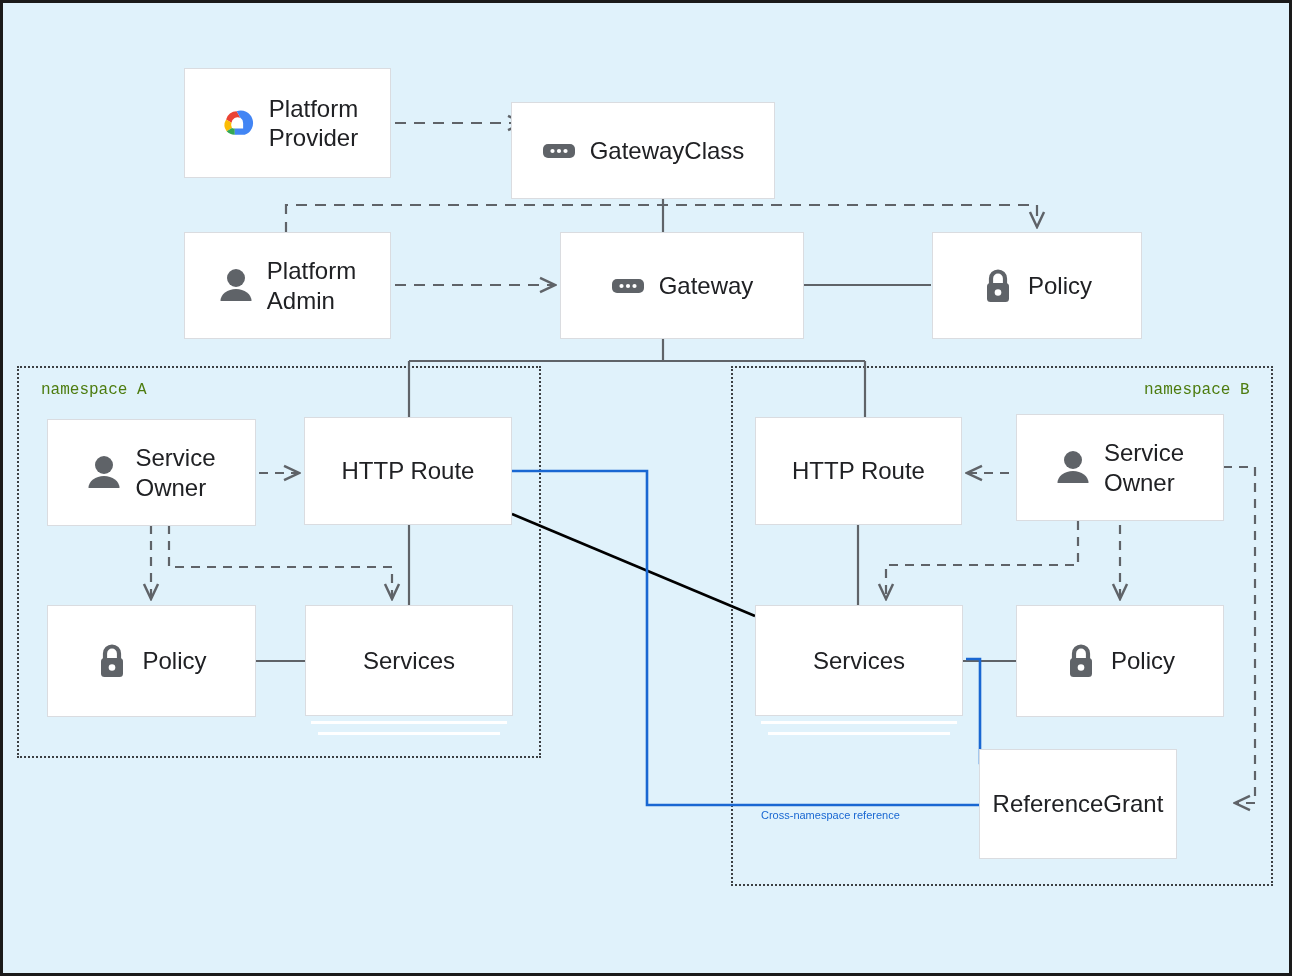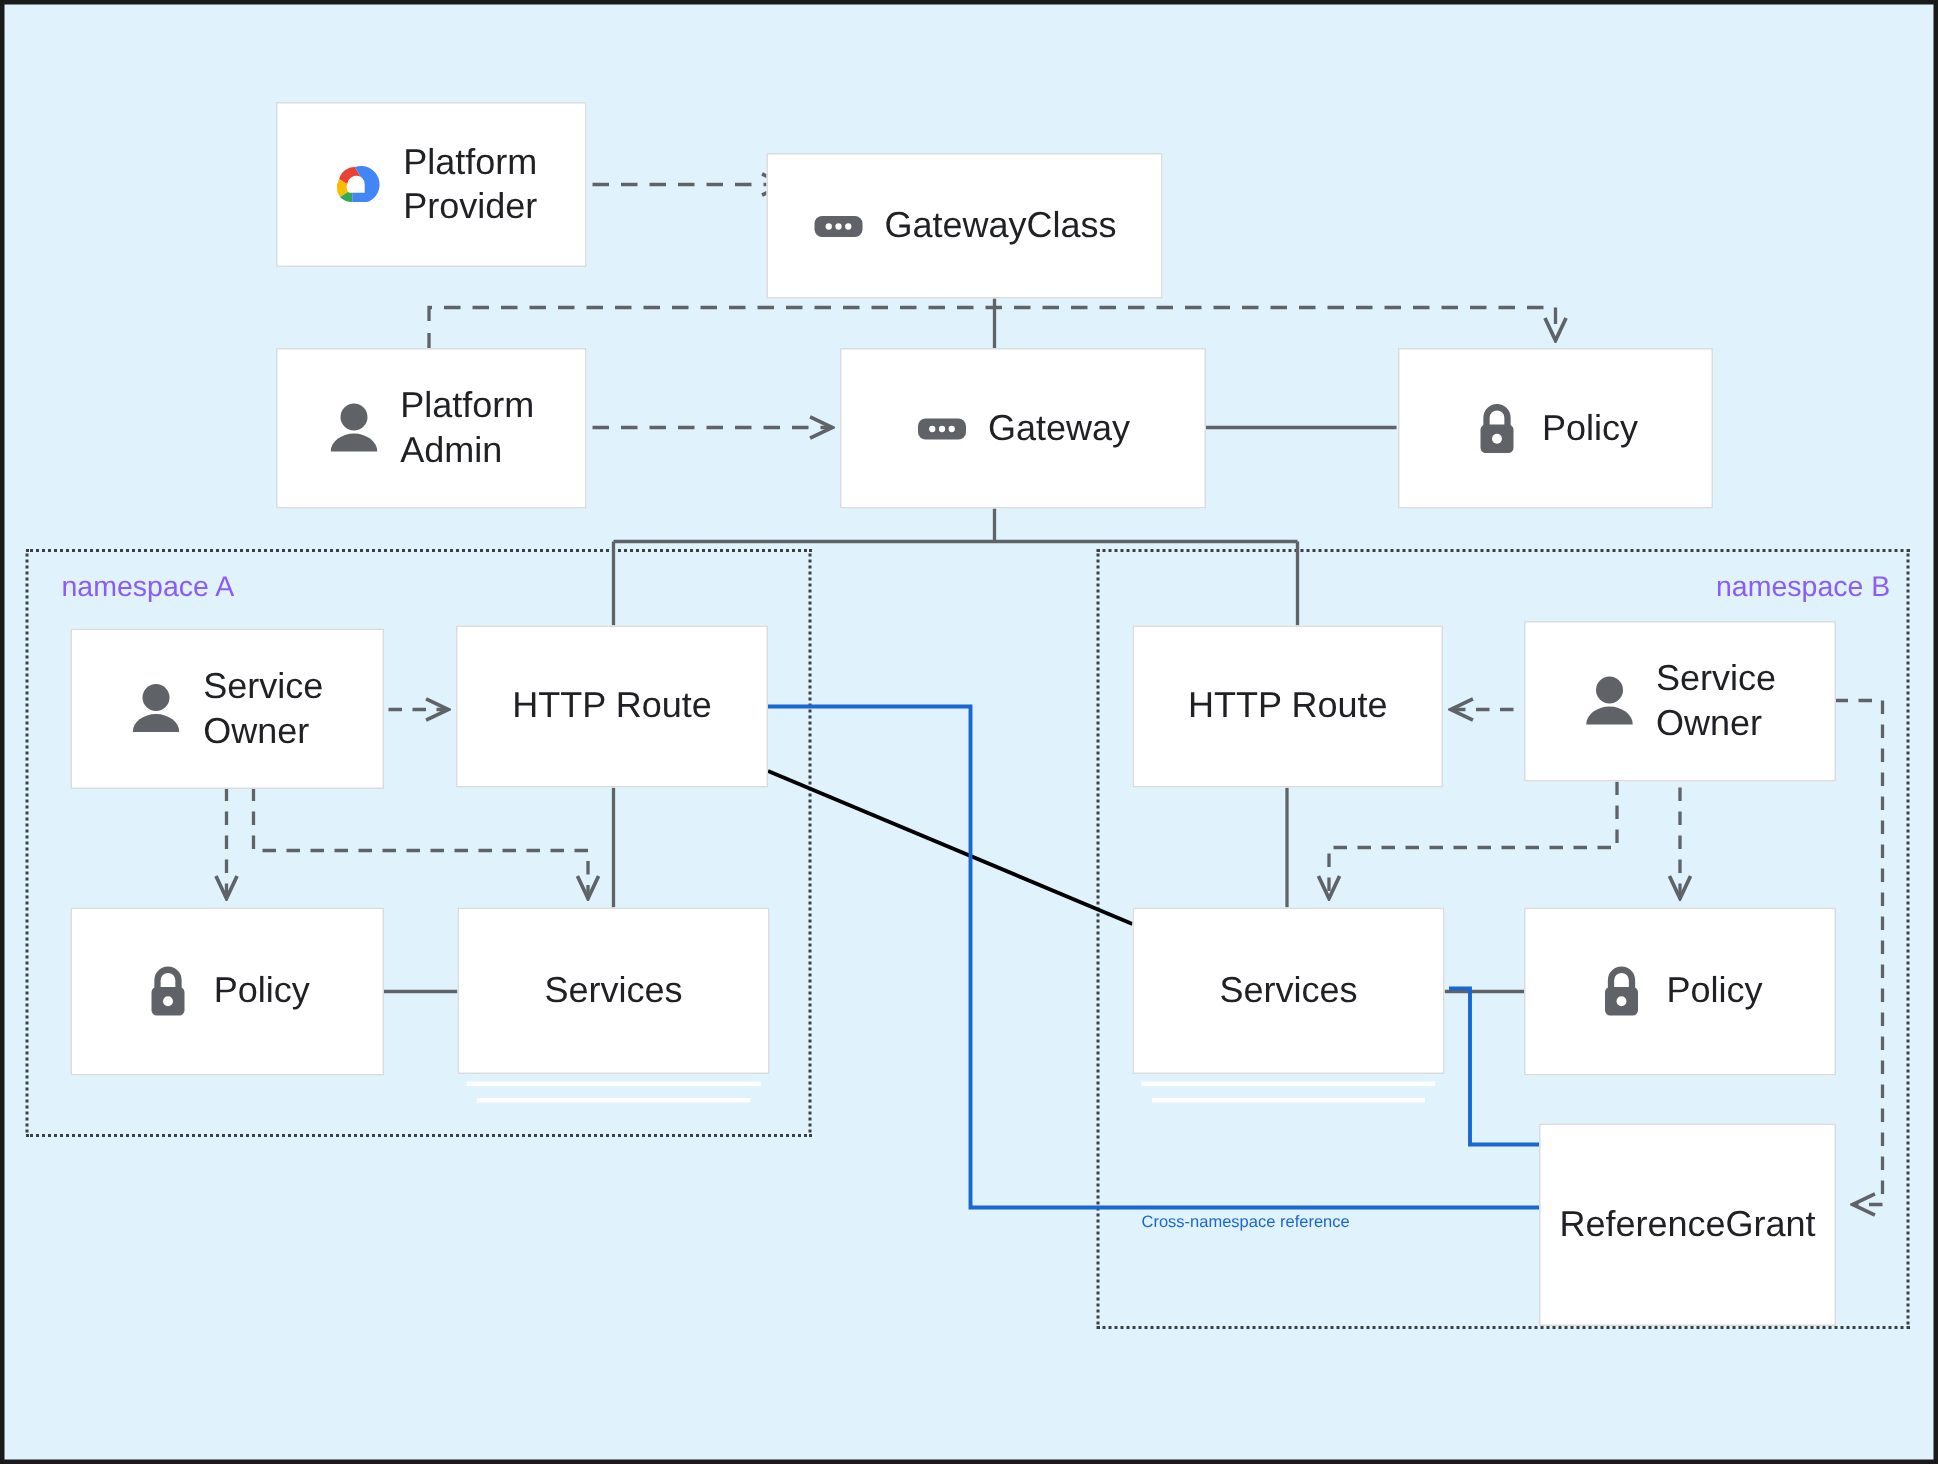--- a/index.html
+++ b/index.html
@@ -13,23 +13,24 @@
     overflow:hidden;
   }
   svg.layer{position:absolute;left:0;top:0;width:1292px;height:976px;pointer-events:none;}
   .nsbox{
     position:absolute;
     border:2px dotted #3c4043;
     box-sizing:border-box;
   }
   .nslabel{
     position:absolute;
-    font-size:19px;
-    color:#8b5cf6;
+    font-size:16px;
+    color:#4d7c0f;
     white-space:nowrap;
+    font-family:Liberation Mono, monospace;
   }
   .node{
     position:absolute;
     background:#ffffff;
     border:1px solid #dadce0;
     box-sizing:border-box;
     display:flex;
     align-items:center;
     justify-content:center;
     gap:14px;
@@ -201,19 +202,19 @@
 
   <div class="node" style="left:1013px;top:602px;width:208px;height:112px;">
     <svg class="ico" width="32" height="38" viewBox="0 0 32 38">
       <path d="M9 17 V11.5 A7 7 0 0 1 23 11.5 V17" fill="none" stroke="#5f6368" stroke-width="4.2"></path>
       <rect x="5" y="16" width="22" height="19" rx="3.5" fill="#5f6368"></rect>
       <circle cx="16" cy="25.5" r="3.3" fill="#ffffff"></circle>
     </svg>
     <span class="label">Policy</span>
   </div>
 
-  <div class="node center" style="left:1023px;top:746px;width:198px;height:135px;justify-content:center;">
+  <div class="node center" style="left:976px;top:746px;width:198px;height:110px;justify-content:center;">
     <span class="label">ReferenceGrant</span>
   </div>
 
   <div class="xref-label" style="left:758px;top:806px;">Cross-namespace reference</div>
 
 </div>
 
 </body></html>

